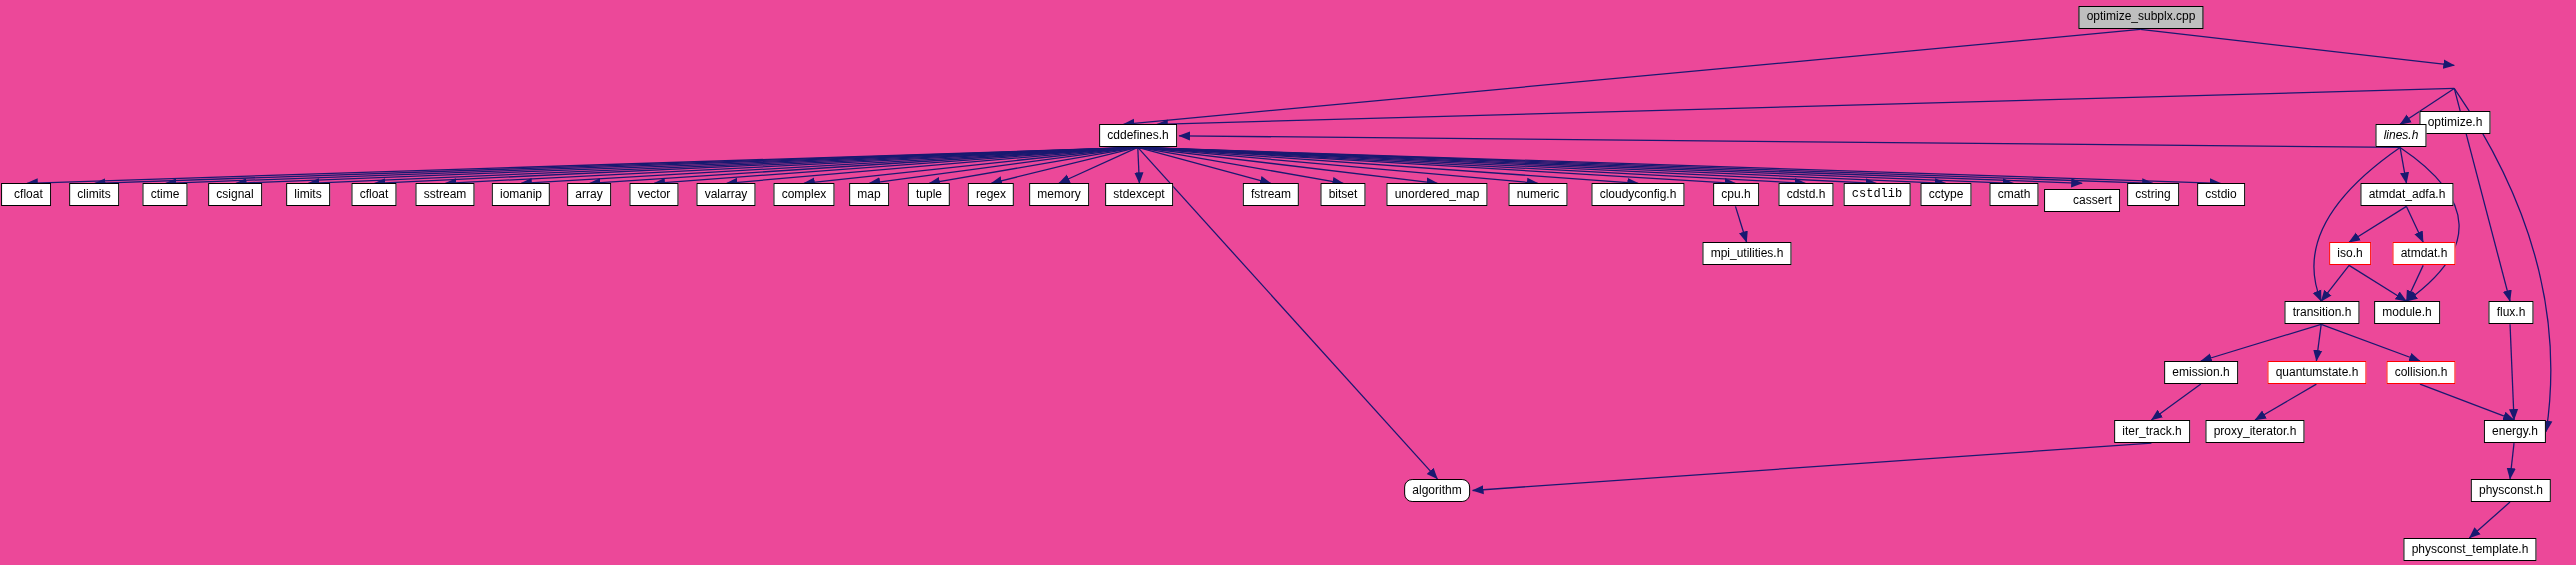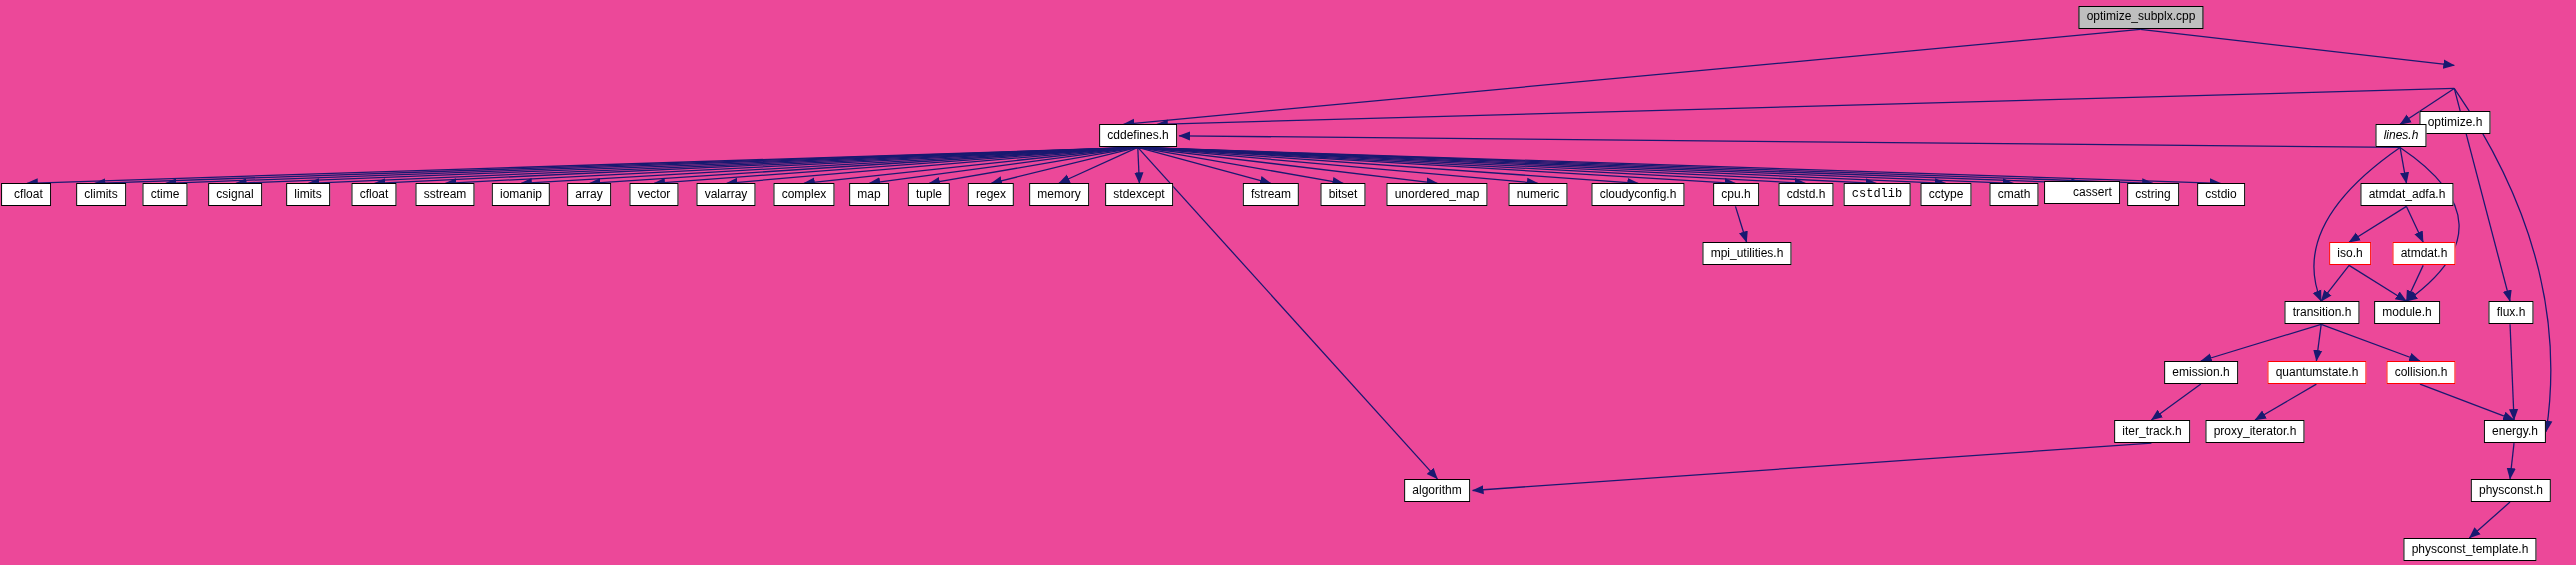--- a/index.html
+++ b/index.html
@@ -98,21 +98,21 @@
       <path d="M1427,185 L2612,230" class="edge" marker-end="url(#arrow)"></path>
       <path d="M1427,185 L2701,230" class="edge" marker-end="url(#arrow)"></path>
       <path d="M1427,185 L2786,230" class="edge" marker-end="url(#arrow)"></path>
     </svg>
 
 <div class="node main" style="left: 2141px; top: 6.4px;">optimize_subplx.cpp</div>
     <div class="node plain" style="left: 2455px; top: 65px; margin-top: 46px;">optimize.h</div>
     <div class="node plain" style="left: 1138px; top: 124px;">cddefines.h</div>
     <div class="node plain" style="left: 2401px; top: 124px; font-style: italic;">lines.h</div>
     <div class="node plain" style="left: 26px; top: 183px; padding-left: 12px;">cfloat</div>
-    <div class="node plain" style="left: 101px; top: 183px;">climits</div>
+    <div class="node plain" style="left: 94px; top: 183px;">climits</div>
     <div class="node plain" style="left: 165px; top: 183px;">ctime</div>
     <div class="node plain" style="left: 235px; top: 183px;">csignal</div>
     <div class="node plain" style="left: 308px; top: 183px;">limits</div>
     <div class="node plain" style="left: 374px; top: 183px;">cfloat</div>
     <div class="node plain" style="left: 445px; top: 183px;">sstream</div>
     <div class="node plain" style="left: 521px; top: 183px;">iomanip</div>
     <div class="node plain" style="left: 589px; top: 183px;">array</div>
     <div class="node plain" style="left: 654px; top: 183px;">vector</div>
     <div class="node plain" style="left: 726px; top: 183px;">valarray</div>
     <div class="node plain" style="left: 804px; top: 183px;">complex</div>
@@ -124,33 +124,33 @@
     <div class="node plain" style="left: 1271px; top: 183px;">fstream</div>
     <div class="node plain" style="left: 1343px; top: 183px;">bitset</div>
     <div class="node plain" style="left: 1437px; top: 183px;">unordered_map</div>
     <div class="node plain" style="left: 1538px; top: 183px;">numeric</div>
     <div class="node plain" style="left: 1638px; top: 183px;">cloudyconfig.h</div>
     <div class="node plain" style="left: 1736px; top: 183px;">cpu.h</div>
     <div class="node plain" style="left: 1806px; top: 183px;">cdstd.h</div>
     <div class="node plain" style="left: 1877px; top: 183px; font-family: Liberation Mono, monospace;">cstdlib</div>
     <div class="node plain" style="left: 1946px; top: 183px;">cctype</div>
     <div class="node plain" style="left: 2014px; top: 183px;">cmath</div>
-    <div class="node plain" style="left: 2082px; top: 181px; padding-left: 28px;">cassert</div>
+    <div class="node plain" style="left: 2082px; top: 189px; padding-left: 28px;">cassert</div>
     <div class="node plain" style="left: 2153px; top: 183px;">cstring</div>
     <div class="node plain" style="left: 2221px; top: 183px;">cstdio</div>
     <div class="node plain" style="left: 2407px; top: 183px;">atmdat_adfa.h</div>
     <div class="node plain" style="left: 1747px; top: 242px;">mpi_utilities.h</div>
     <div class="node red" style="left: 2350px; top: 242px;">iso.h</div>
     <div class="node red" style="left: 2424px; top: 242px;">atmdat.h</div>
     <div class="node plain" style="left: 2322px; top: 301px;">transition.h</div>
     <div class="node plain" style="left: 2407px; top: 301px;">module.h</div>
     <div class="node plain" style="left: 2511px; top: 301px;">flux.h</div>
     <div class="node plain" style="left: 2201px; top: 361px;">emission.h</div>
     <div class="node red" style="left: 2317px; top: 361px;">quantumstate.h</div>
     <div class="node red" style="left: 2421px; top: 361px;">collision.h</div>
     <div class="node plain" style="left: 2152px; top: 420px;">iter_track.h</div>
     <div class="node plain" style="left: 2255px; top: 420px;">proxy_iterator.h</div>
     <div class="node plain" style="left: 2515px; top: 420px;">energy.h</div>
-    <div class="node plain" style="left: 1437px; top: 479px;">algorithm</div>
+    <div class="node plain" style="left: 1437px; top: 479px; border-radius: 8px;">algorithm</div>
     <div class="node plain" style="left: 2511px; top: 479px;">physconst.h</div>
     <div class="node plain" style="left: 2470px; top: 538px;">physconst_template.h</div>
   </div>
 
 
 </body></html>

